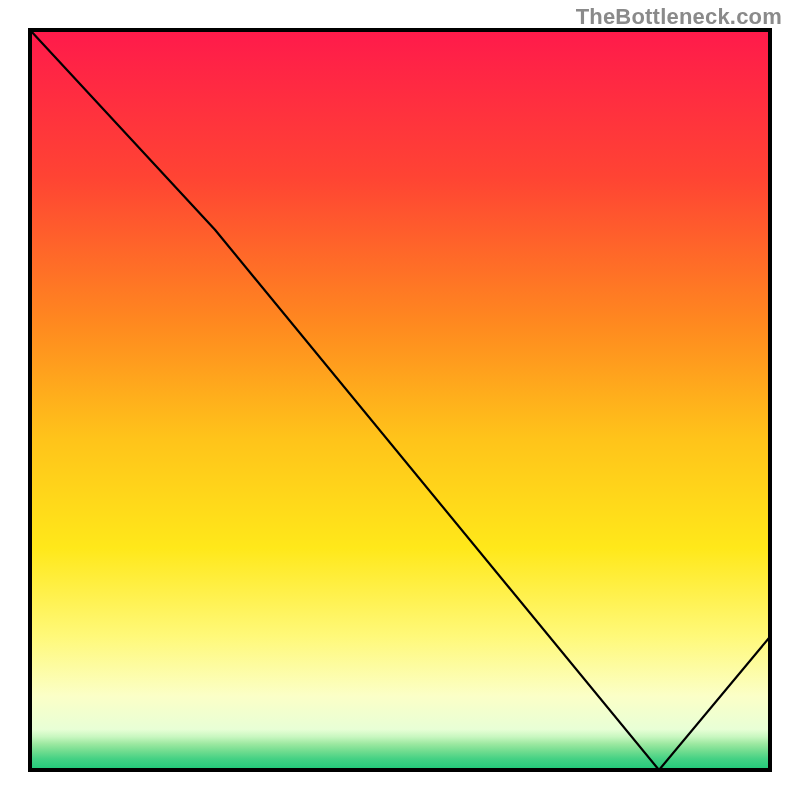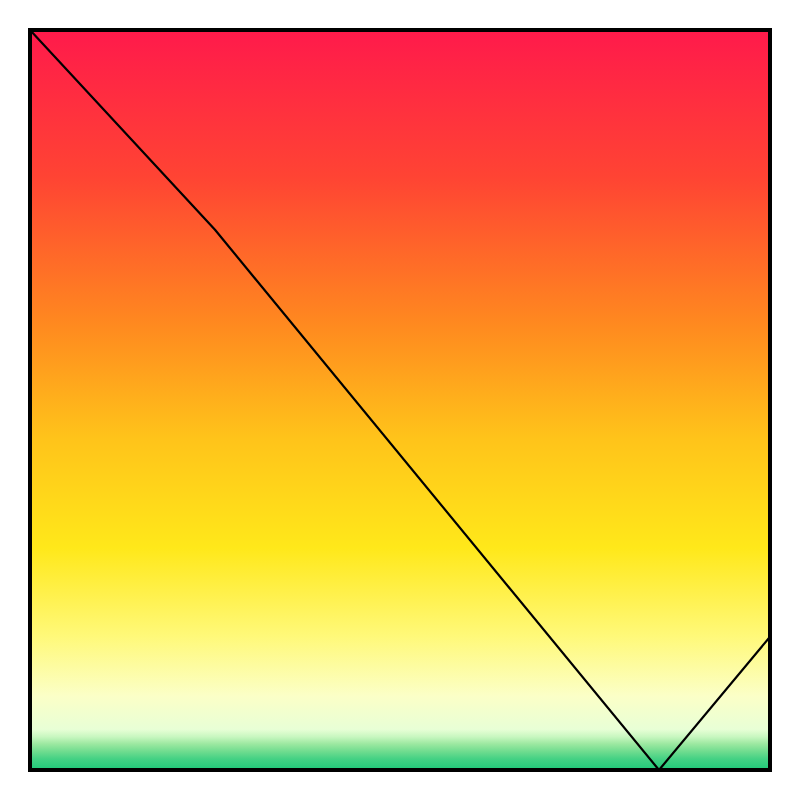--- a/index.html
+++ b/index.html
@@ -27,20 +27,21 @@
     user-select: none;
   }
   svg {
     display: block;
   }
 </style>
 </head>
 <body>
 
 <div class="wrap">
+  <div class="watermark">TheBottleneck.com</div>
 
   <svg id="chart-svg" width="800" height="800" viewBox="0 0 800 800">
     <defs>
       <linearGradient id="bg-grad" x1="0" y1="0" x2="0" y2="1">
           <stop offset="0.00%" stop-color="#ff1a4b"></stop>
           <stop offset="20.00%" stop-color="#ff4433"></stop>
           <stop offset="40.00%" stop-color="#ff8a1f"></stop>
           <stop offset="55.00%" stop-color="#ffc31a"></stop>
           <stop offset="70.00%" stop-color="#ffe81a"></stop>
           <stop offset="82.00%" stop-color="#fff97a"></stop>

